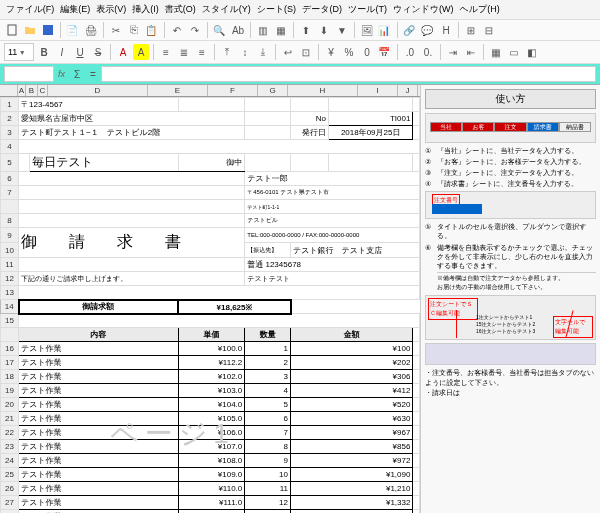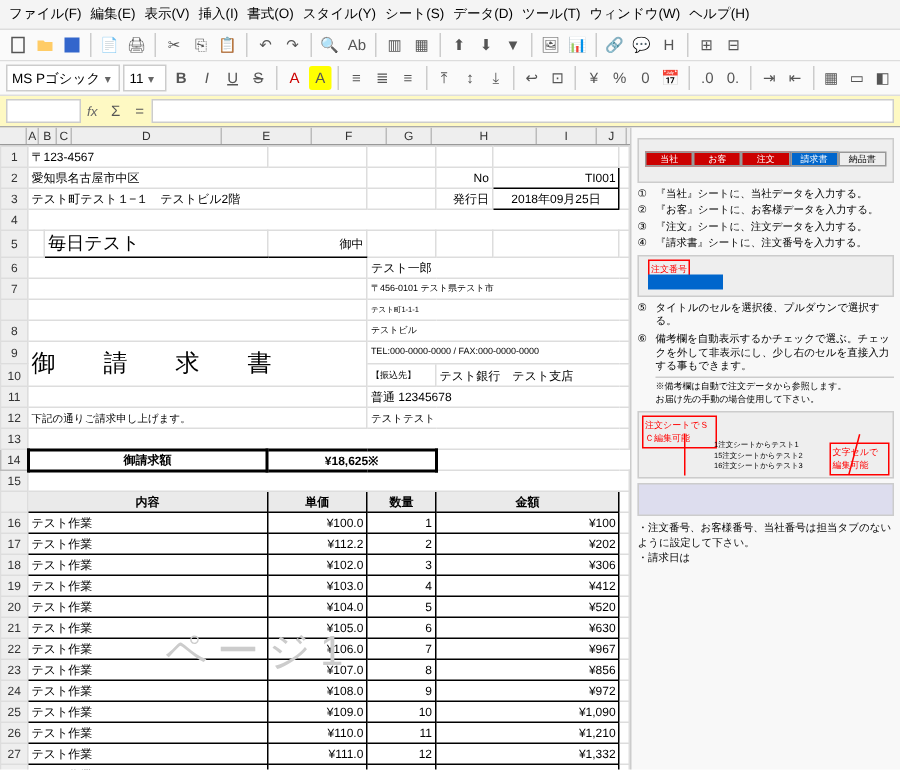--- a/index.html
+++ b/index.html
@@ -5,21 +5,21 @@
 *{box-sizing:border-box;margin:0;padding:0;font-family:"MS PGothic",sans-serif}
 body{width:600px;height:513px;overflow:hidden;background:#fff;font-size:10px;color:#000}
 .menubar{display:flex;gap:2px;padding:2px 4px;background:#f4f4f4;border-bottom:1px solid #ddd;font-size:9px}
 .menubar span{padding:1px 2px;cursor:pointer}
 .toolbar{display:flex;align-items:center;gap:2px;padding:2px 4px;background:#fafafa;border-bottom:1px solid #ddd}
 .tbtn{width:16px;height:16px;display:inline-flex;align-items:center;justify-content:center;border-radius:2px;cursor:pointer;font-size:10px;color:#555}
 .tbtn svg{width:12px;height:12px;fill:#555}
 .sep{width:1px;height:16px;background:#ccc;margin:0 2px}
 .drop{display:inline-flex;align-items:center;border:1px solid #ccc;height:18px;padding:0 3px;font-size:9px;background:#fff;cursor:pointer}
 .drop::after{content:"▾";margin-left:3px;font-size:8px;color:#666}
-.formulabar{display:flex;align-items:center;padding:2px 4px;background:#fef9c3;border-bottom:1px solid #aaa;font-size:9px}
+.formulabar{display:flex;align-items:center;padding:2px 4px;background:#5eead4;border-bottom:1px solid #aaa;font-size:9px}
 .namebox{width:50px;height:16px;border:1px solid #ccc;padding:0 3px;background:#fff}
 .fx{font-style:italic;color:#666;margin:0 4px}
 .main{display:flex;height:calc(100% - 70px)}
 .sheet{flex:0 0 420px;overflow:hidden;position:relative}
 .sidebar{flex:1;border-left:1px solid #ccc;background:#f8f8f8;padding:4px;overflow:hidden;font-size:8px}
 .colhdr{display:flex;background:#eee;border-bottom:1px solid #999}
 .colhdr div{border-right:1px solid #bbb;text-align:center;font-size:8px;padding:1px 0;color:#333}
 .rowhdr{width:18px;background:#eee;border-right:1px solid #bbb;text-align:center;font-size:7px;color:#333}
 table.ss{border-collapse:collapse;width:100%}
 table.ss td{border:1px solid #ddd;height:14px;font-size:8px;padding:0 2px;vertical-align:middle;white-space:nowrap}
@@ -99,21 +99,20 @@
 <span class="sep"></span>
 <span class="tbtn">🔗</span>
 <span class="tbtn">💬</span>
 <span class="tbtn">H</span>
 <span class="sep"></span>
 <span class="tbtn">⊞</span>
 <span class="tbtn">⊟</span>
 </div>
 
 <div class="toolbar">
-<span class="drop" style="width:80px">MS Pゴシック</span>
 <span class="drop" style="width:30px">11</span>
 <span class="tbtn">
       <b>B</b>
     </span>
 <span class="tbtn">
       <i>I</i>
     </span>
 <span class="tbtn">
       <u>U</u>
     </span>
@@ -384,20 +383,21 @@
             <td class="valcell" style="border:1px solid #000">13</td>
             <td colspan="2" class="valcell" style="border:1px solid #000">¥1,456</td>
             <td></td>
           </tr>
         </tbody>
 </table>
 <div class="watermark">ページ1</div>
 </div>
 
 <div class="sidebar">
+<div class="sbtitle">使い方</div>
 <div class="sbimg">
  <div class="sbtabs" style="position:absolute;top:8px;left:4px;right:4px">
           <div class="sbred">当社</div>
           <div class="sbred">お客</div>
           <div class="sbred">注文</div>
           <div class="sbblue">請求書</div>
           <div>納品書</div>
         </div>
 </div>
 <div id="steps">

